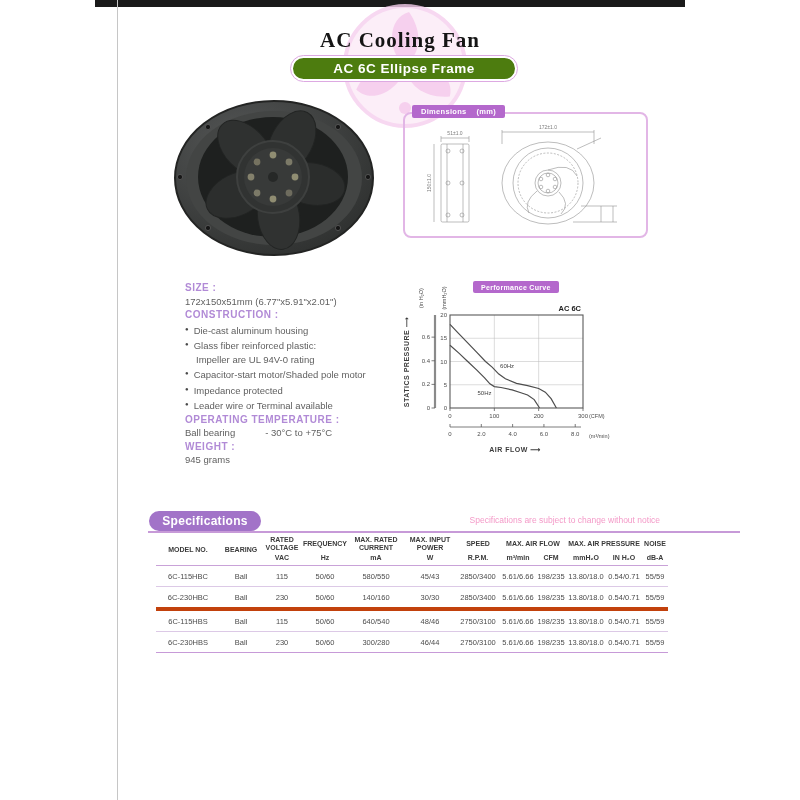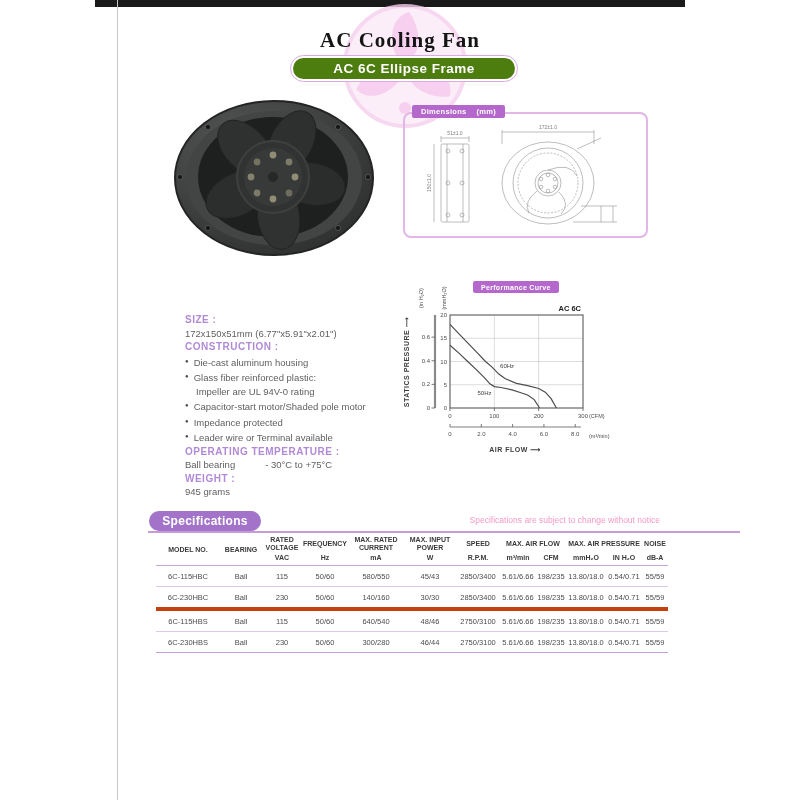--- a/index.html
+++ b/index.html
@@ -23,21 +23,21 @@
   
   .fan-photo{left:172px;top:98px;width:210px;height:165px;}
 
   
   .dim-panel{left:403px;top:112px;width:245px;height:126px;border:2px solid #e2b6e6;border-radius:8px;box-sizing:border-box;}
   .dim-badge{left:412px;top:105px;height:13px;z-index:3;background:#b468cc;border-radius:2px;
     display:flex;align-items:center;gap:10px;padding:0 9px;color:#fff;font-weight:bold;font-size:7.5px;letter-spacing:.3px;}
   .dim-drawing{left:0;top:0;width:241px;height:122px;}
 
   
-  .info-block{left:185px;top:281px;width:222px;font-size:9.5px;color:#5f5f5f;line-height:13.5px;margin-top:32px;}
+  .info-block{left:185px;top:281px;width:222px;font-size:9.5px;color:#5f5f5f;line-height:13.5px;}
   .info-heading{color:#b18ad6;font-weight:bold;font-size:10px;letter-spacing:.5px;}
   .bullet-line{display:flex;gap:5px;align-items:flex-end;}
   .blt::before{content:"●";font-size:6px;color:#4a4a4a;position:relative;top:-1px;}
   .cont-line{padding-left:11px;}
   .temp-line{display:flex;gap:30px;}
 
   
   .perf-badge{left:473px;top:281px;height:12px;z-index:3;background:#b468cc;border-radius:2px;
     display:flex;align-items:center;padding:0 8px;color:#fff;font-weight:bold;font-size:7px;letter-spacing:.3px;}
   .chart{left:395px;top:270px;width:255px;height:195px;}

